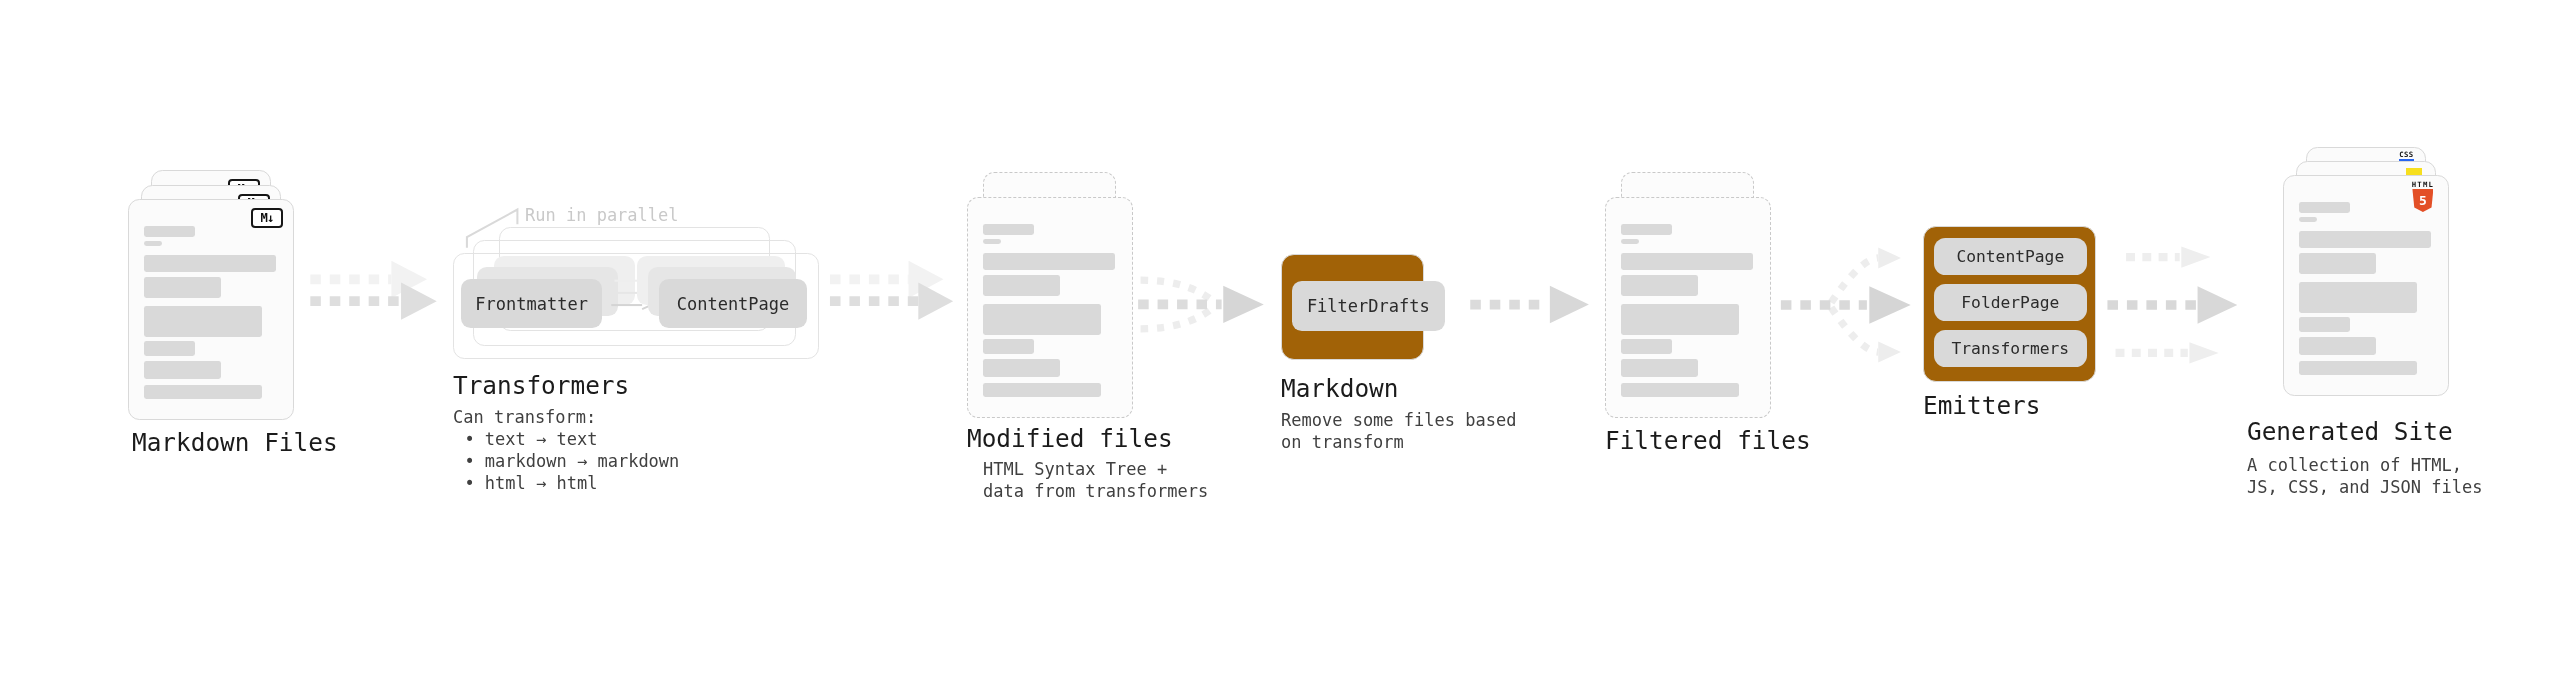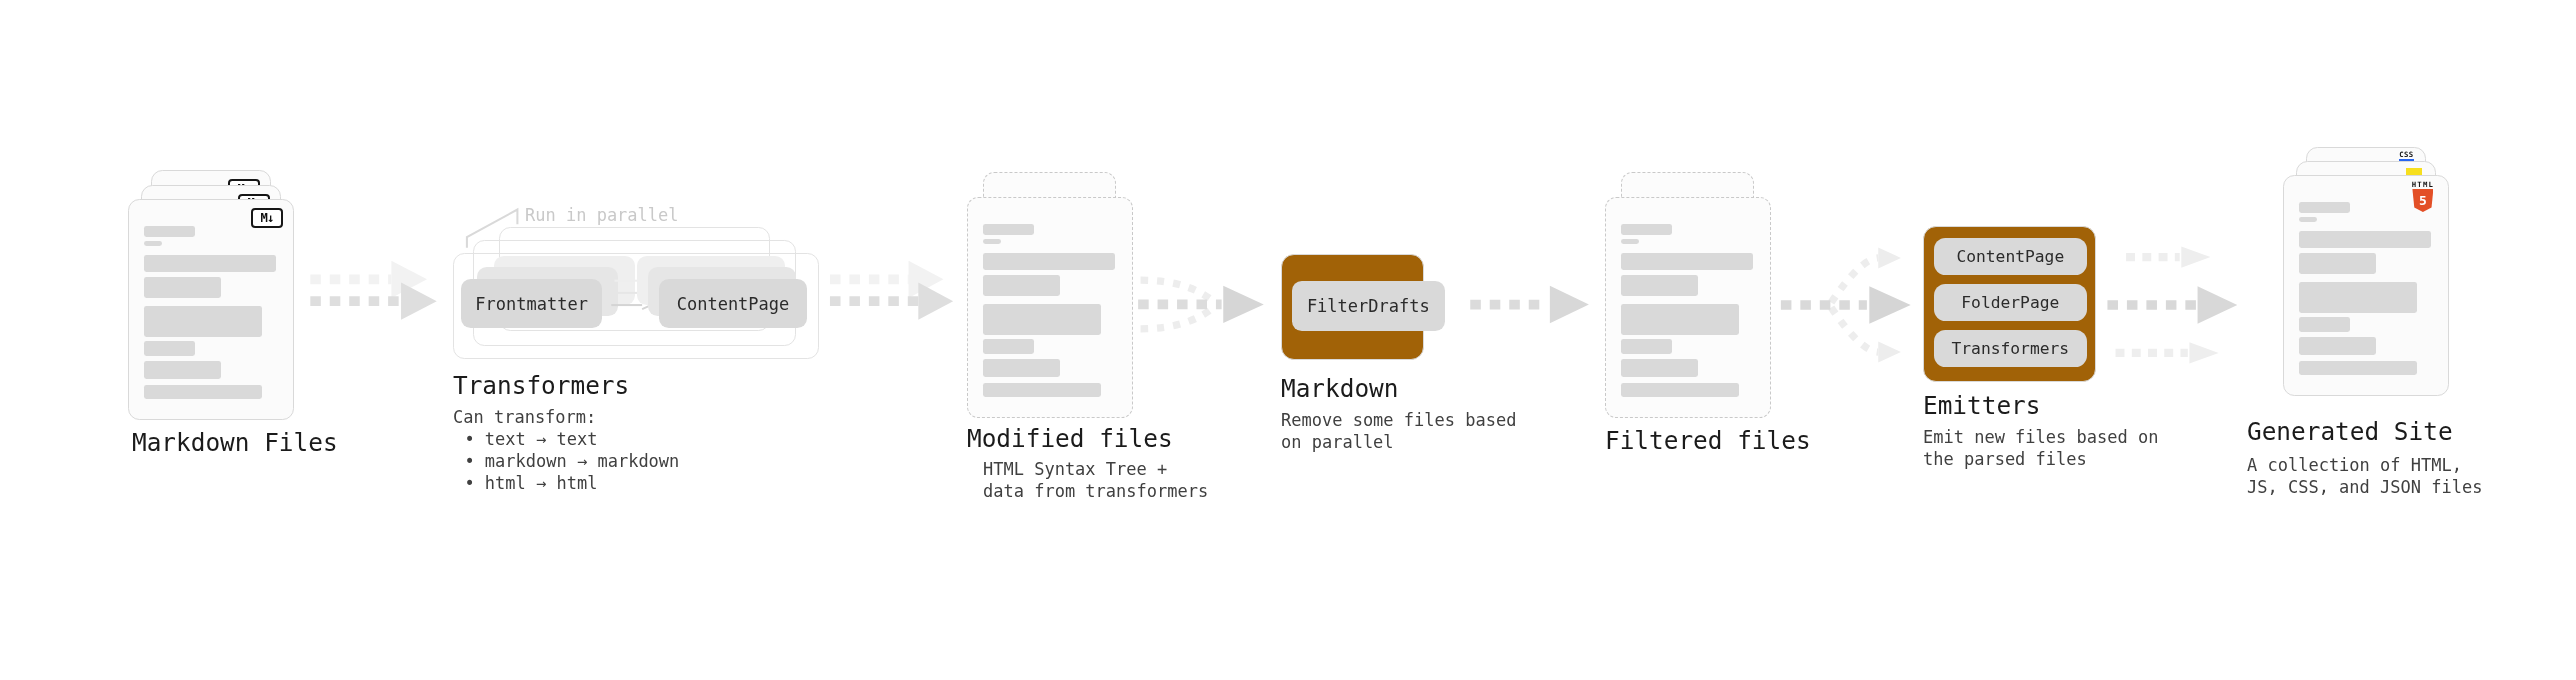--- a/index.html
+++ b/index.html
@@ -143,21 +143,21 @@
     <line x1="5" y1="45" x2="108" y2="45" stroke="#dcdcdc" stroke-width="12" stroke-dasharray="13 11"></line>
     <polygon points="110,22 160,45 110,68" fill="#d6d6d6"></polygon>
   </svg>
 
   <div class="panel" style="left:1281px;top:254px;width:143px;height:106px;">
     <div class="pill" style="left:9.8px;top:26px;width:153px;height:50px;">FilterDrafts</div>
   </div>
   <div class="section-title" style="left:1281px;top:375px;">Markdown</div>
   <div class="section-desc" style="left:1281px;top:409px;">
     <div>Remove some files based</div>
-    <div>on parallel</div>
+    <div>on transform</div>
   </div>
 
   <svg style="left:1467px;top:284px;" width="130" height="41" viewBox="0 0 160 50">
     <line x1="4" y1="25" x2="100" y2="25" stroke="#dbdbdb" stroke-width="12" stroke-dasharray="13 11"></line>
     <polygon points="102,2 150,25 102,48" fill="#d8d8d8"></polygon>
   </svg>
 
   <div class="abs" style="left:1605px;top:172px;width:179px;height:260px;">
     <div class="file-card dashed" style="left:16.3px;top:0;width:133px;"></div>
     <div class="file-card dashed" style="left:0;top:25px;">
@@ -181,24 +181,20 @@
     <line x1="6" y1="85" x2="112" y2="85" stroke="#d9d9d9" stroke-width="12" stroke-dasharray="13 11"></line>
     <polygon points="115,62 166,85 115,108" fill="#d5d5d5"></polygon>
   </svg>
 
   <div class="panel" style="left:1923px;top:226px;width:173px;height:156px;">
     <div class="pill small" style="left:9.8px;top:11.4px;width:153px;height:37px;">ContentPage</div>
     <div class="pill small" style="left:9.8px;top:57px;width:153px;height:37px;">FolderPage</div>
     <div class="pill small" style="left:9.8px;top:103px;width:153px;height:37px;">Transformers</div>
   </div>
   <div class="section-title" style="left:1923px;top:392px;">Emitters</div>
-  <div class="section-desc" style="left:1923px;top:426px;">
-    <div>Emit new files based on</div>
-    <div>the parsed files</div>
-  </div>
 
   <svg style="left:2105px;top:236px;" width="138" height="138" viewBox="0 0 170 170">
     <line x1="26" y1="26" x2="92" y2="26" stroke="#eeeeee" stroke-width="10" stroke-dasharray="11 9"></line>
     <polygon points="94,13 130,26 94,39" fill="#eeeeee"></polygon>
     <line x1="3" y1="85" x2="112" y2="85" stroke="#d8d8d8" stroke-width="12" stroke-dasharray="13 11"></line>
     <polygon points="114,62 163,85 114,108" fill="#d8d8d8"></polygon>
     <line x1="13" y1="144" x2="102" y2="144" stroke="#eeeeee" stroke-width="10" stroke-dasharray="11 9"></line>
     <polygon points="104,131 140,144 104,157" fill="#eeeeee"></polygon>
   </svg>
 

